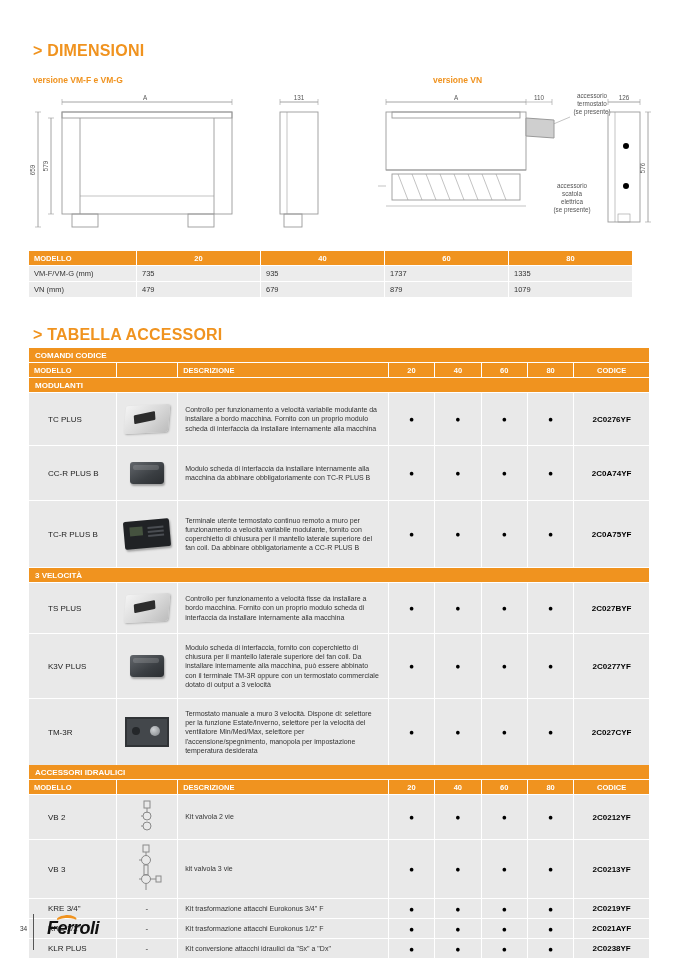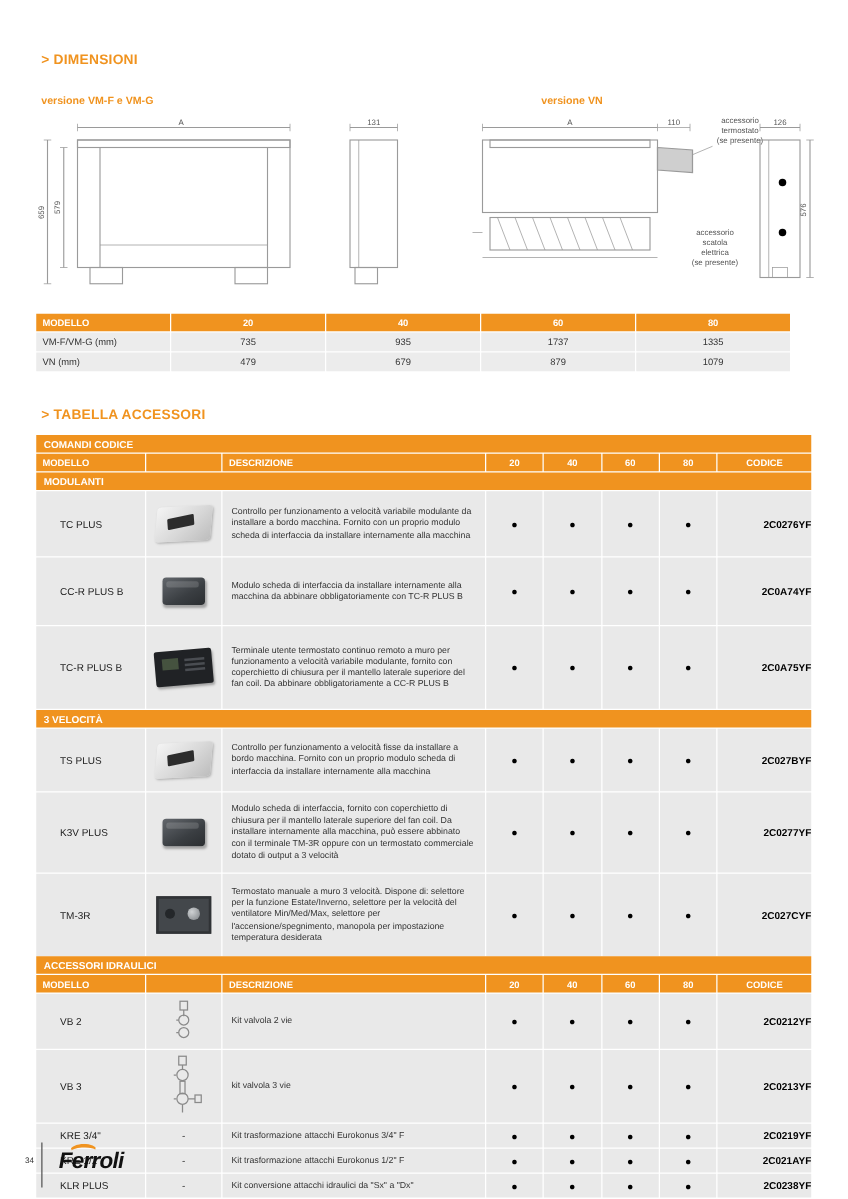--- a/index.html
+++ b/index.html
@@ -1,49 +1,49 @@
 <!DOCTYPE html>
 <html><head>
 <meta charset="utf-8">
 <style>
   html,body{margin:0;padding:0;}
   body{width:678px;height:959px;background:#fff;font-family:"Liberation Sans",sans-serif;position:relative;overflow:hidden;}
-  .sec-title{position:absolute;left:33px;margin:0;font-size:11px;font-weight:bold;color:#F0931F;letter-spacing:.2px;}
+  .sec-title{position:absolute;left:33px;margin:0;font-size:16px;font-weight:bold;color:#F0931F;letter-spacing:.2px;}
   #title-dim{top:42px;}
   #title-acc{top:326px;}
   .cap{position:absolute;top:75px;font-size:8.5px;font-weight:bold;color:#F0931F;}
   .cap-left{left:33px;}
   .cap-right{left:393px;margin-left:40px;}
   .draw{position:absolute;}
   #draw-left{left:26px;top:92px;}
   #draw-right{left:368px;top:86px;}
   .draw line,.draw rect,.draw path,.draw polyline{stroke:#9a9a9a;stroke-width:.9;fill:none;}
   .draw text{font-size:6.3px;fill:#555;stroke:none;}
   .draw .fillgray{fill:#cfcfcf;stroke:#9a9a9a;}
   .draw .thin{stroke-width:.6;}
   
   .dim-table{position:absolute;left:28px;top:250px;width:602px;table-layout:fixed;border-collapse:separate;border-spacing:1px;}
   .dim-table th{background:#F0931F;color:#fff;font-size:7.5px;font-weight:bold;height:12px;padding:1px 5px;text-align:center;}
   .dim-table th.al{text-align:left;}
-  .dim-table td{background:#ECECEC;color:#333;font-size:7.5px;text-align:center;height:13px;padding:1px 5px;}
+  .dim-table td{background:#ECECEC;color:#333;font-size:7.5px;height:13px;padding:1px 5px;}
   .dim-table td.lbl{text-align:left;}
   
   .acc-table{position:absolute;left:28px;width:622px;table-layout:fixed;border-collapse:separate;border-spacing:1px;}
   #acc1{top:347px;}
   #acc2{top:764px;}
   .acc-table td{padding:0;vertical-align:middle;}
   tr.banner td,tr.subsec td{background:#F0931F;color:#fff;font-weight:bold;font-size:8px;height:12px;padding:1px 6px;text-align:left;}
   tr.head td{background:#F0931F;color:#fff;font-weight:bold;font-size:7.5px;height:12px;text-align:center;padding:1px 5px;}
   tr.head td.al{text-align:left;}
   tr.prod td{background:#E9E9E9;}
   td.model{font-size:8px;color:#222;text-align:left;padding-left:19px;}
   td.imgc{background:#fff;text-align:center;font-size:8px;color:#333;}
   td.desc{font-size:7px;color:#333;text-align:left;padding:3px 7px;line-height:1.3;}
   td.dotc{text-align:center;font-size:8.5px;color:#000;}
-  td.code{background:#ABABAB;color:#000;font-weight:bold;font-size:8px;text-align:right;}
+  td.code{background:#ABABAB;color:#000;font-weight:bold;font-size:8px;text-align:center;}
   tr.r13>td{height:13px;}
   tr.r38>td{height:38px;}
   tr.r44>td{height:44px;}
   tr.r46>td{height:46px;}
   tr.r48>td{height:48px;}
   tr.r52>td{height:52px;}
   tr.r58>td{height:58px;}
   tr.r60>td{height:60px;}
   
   .photo{position:relative;display:inline-block;vertical-align:middle;}

